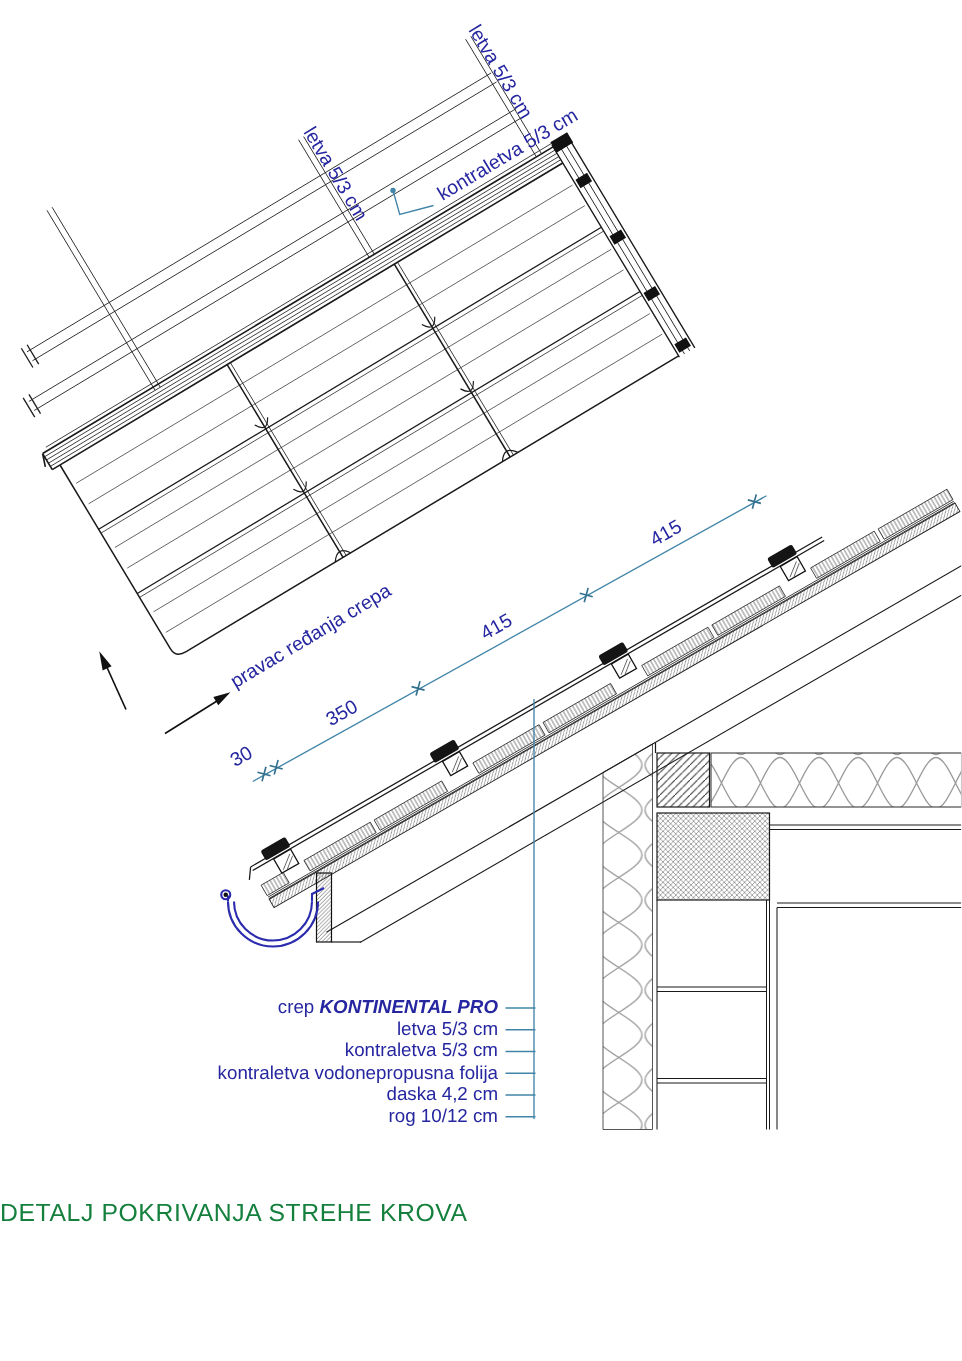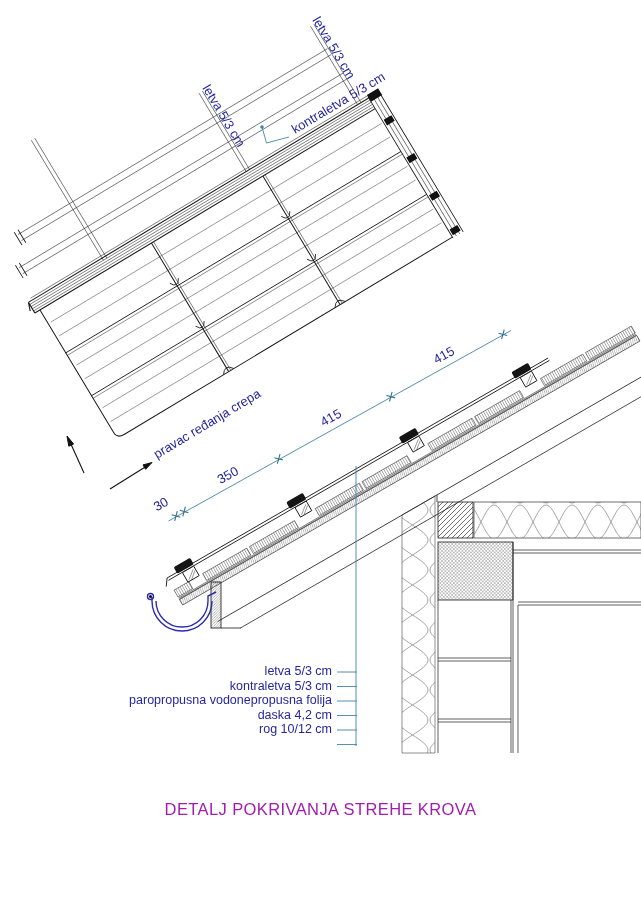--- a/index.html
+++ b/index.html
@@ -4,22 +4,22 @@
 <style>
   html,body{margin:0;padding:0;background:#fff;}
   .stage{position:relative;width:641px;height:907px;background:#ffffff;overflow:hidden;
          font-family:"Liberation Sans",sans-serif;}
   svg{position:absolute;left:0;top:0;}
   .nv{fill:#2526a0;font-size:13px;font-family:"Liberation Sans",sans-serif;}
   .nv-sm{fill:#2526a0;font-size:13px;font-family:"Liberation Sans",sans-serif;}
   .callouts{position:absolute;right:309px;top:664px;text-align:right;white-space:nowrap;
             font-size:12.5px;line-height:14.5px;color:#2526a0;}
   .callouts .em{font-weight:bold;font-style:italic;}
-  .title{position:absolute;left:0;top:800px;width:641px;text-align:center;
-         font-size:16.5px;letter-spacing:.4px;color:#a21caf;}
+  .title{position:absolute;left:0;top:800px;width:641px;
+         font-size:16.5px;letter-spacing:.4px;color:#15803d;}
 </style>
 </head>
 <body>
 
 <div class="stage">
 
 <svg width="641" height="907" viewBox="0 0 641 907">
   <defs>
     <pattern id="perp" width="2.4" height="8" patternUnits="userSpaceOnUse">
       <path d="M1.2,0 V8" stroke="#555" stroke-width="0.5"></path>
@@ -152,22 +152,23 @@
   <text class="nv" font-size="12.5" transform="translate(295,134) rotate(-31)">kontraletva 5/3 cm</text>
   <text class="nv" font-size="13.5" transform="translate(157,459) rotate(-31)">pravac ređanja crepa</text>
 
   <text class="nv-sm" text-anchor="middle" transform="translate(163,508) rotate(-29.5)">30</text>
   <text class="nv-sm" text-anchor="middle" transform="translate(230,479) rotate(-29.5)">350</text>
   <text class="nv-sm" text-anchor="middle" transform="translate(333,421.5) rotate(-29.5)">415</text>
   <text class="nv-sm" text-anchor="middle" transform="translate(446,359) rotate(-29.5)">415</text>
 </svg>
 
 <div class="callouts">
+  <div><span>crep </span><span class="em">KONTINENTAL PRO</span></div>
   <div>letva 5/3 cm</div>
   <div>kontraletva 5/3 cm</div>
-  <div>paropropusna vodonepropusna folija</div>
+  <div>kontraletva vodonepropusna folija</div>
   <div>daska 4,2 cm</div>
   <div>rog 10/12 cm</div>
 </div>
 
 <div class="title">DETALJ POKRIVANJA STREHE KROVA</div>
 
 </div>
 
 </body></html>

